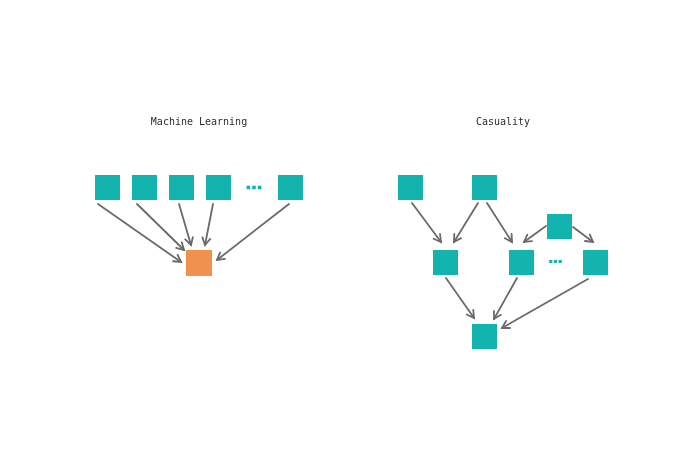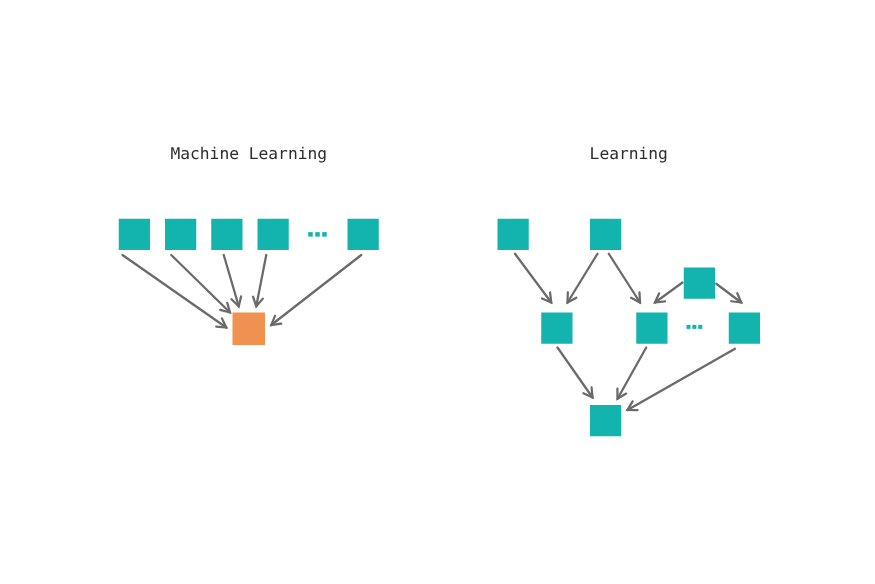--- a/index.html
+++ b/index.html
@@ -16,39 +16,39 @@
   }
   .canvas {
     position: absolute;
     left: 0; top: 0;
     width: 700px; height: 467px;
   }
   .diagram-title {
     position: absolute;
     top: 116px;
     transform: translateX(-50%);
-    font-size: 13px;
+    font-size: 10px;
     font-weight: 500;
     letter-spacing: 0px;
     color: #2d2d2d;
     white-space: nowrap;
   }
   .title-ml { left: 199px; }
   .title-causality { left: 503px; }
   #diagram-svg {
     position: absolute;
     left: 0; top: 0;
   }
 </style>
 </head>
 <body>
 
 <div class="canvas">
   <div class="diagram-title title-ml">Machine Learning</div>
-  <div class="diagram-title title-causality">Learning</div>
+  <div class="diagram-title title-causality">Casuality</div>
   <svg id="diagram-svg" width="700" height="467" viewBox="0 0 700 467">
       <defs>
         <marker id="arrowhead" viewBox="0 0 12 12" refX="9" refY="6" markerWidth="12" markerHeight="12" markerUnits="userSpaceOnUse" orient="auto">
           <path d="M2,2 L9,6 L2,10" fill="none" stroke="#6a6a6a" stroke-width="1.8" stroke-linecap="round" stroke-linejoin="miter"></path>
         </marker>
       </defs>
       <g>
         <line x1="98" y1="204" x2="181" y2="262" stroke="#6a6a6a" stroke-width="1.8" stroke-linecap="round" marker-end="url(#arrowhead)"></line>
         <line x1="137" y1="204" x2="184" y2="250" stroke="#6a6a6a" stroke-width="1.8" stroke-linecap="round" marker-end="url(#arrowhead)"></line>
         <line x1="179" y1="204" x2="191" y2="245" stroke="#6a6a6a" stroke-width="1.8" stroke-linecap="round" marker-end="url(#arrowhead)"></line>

